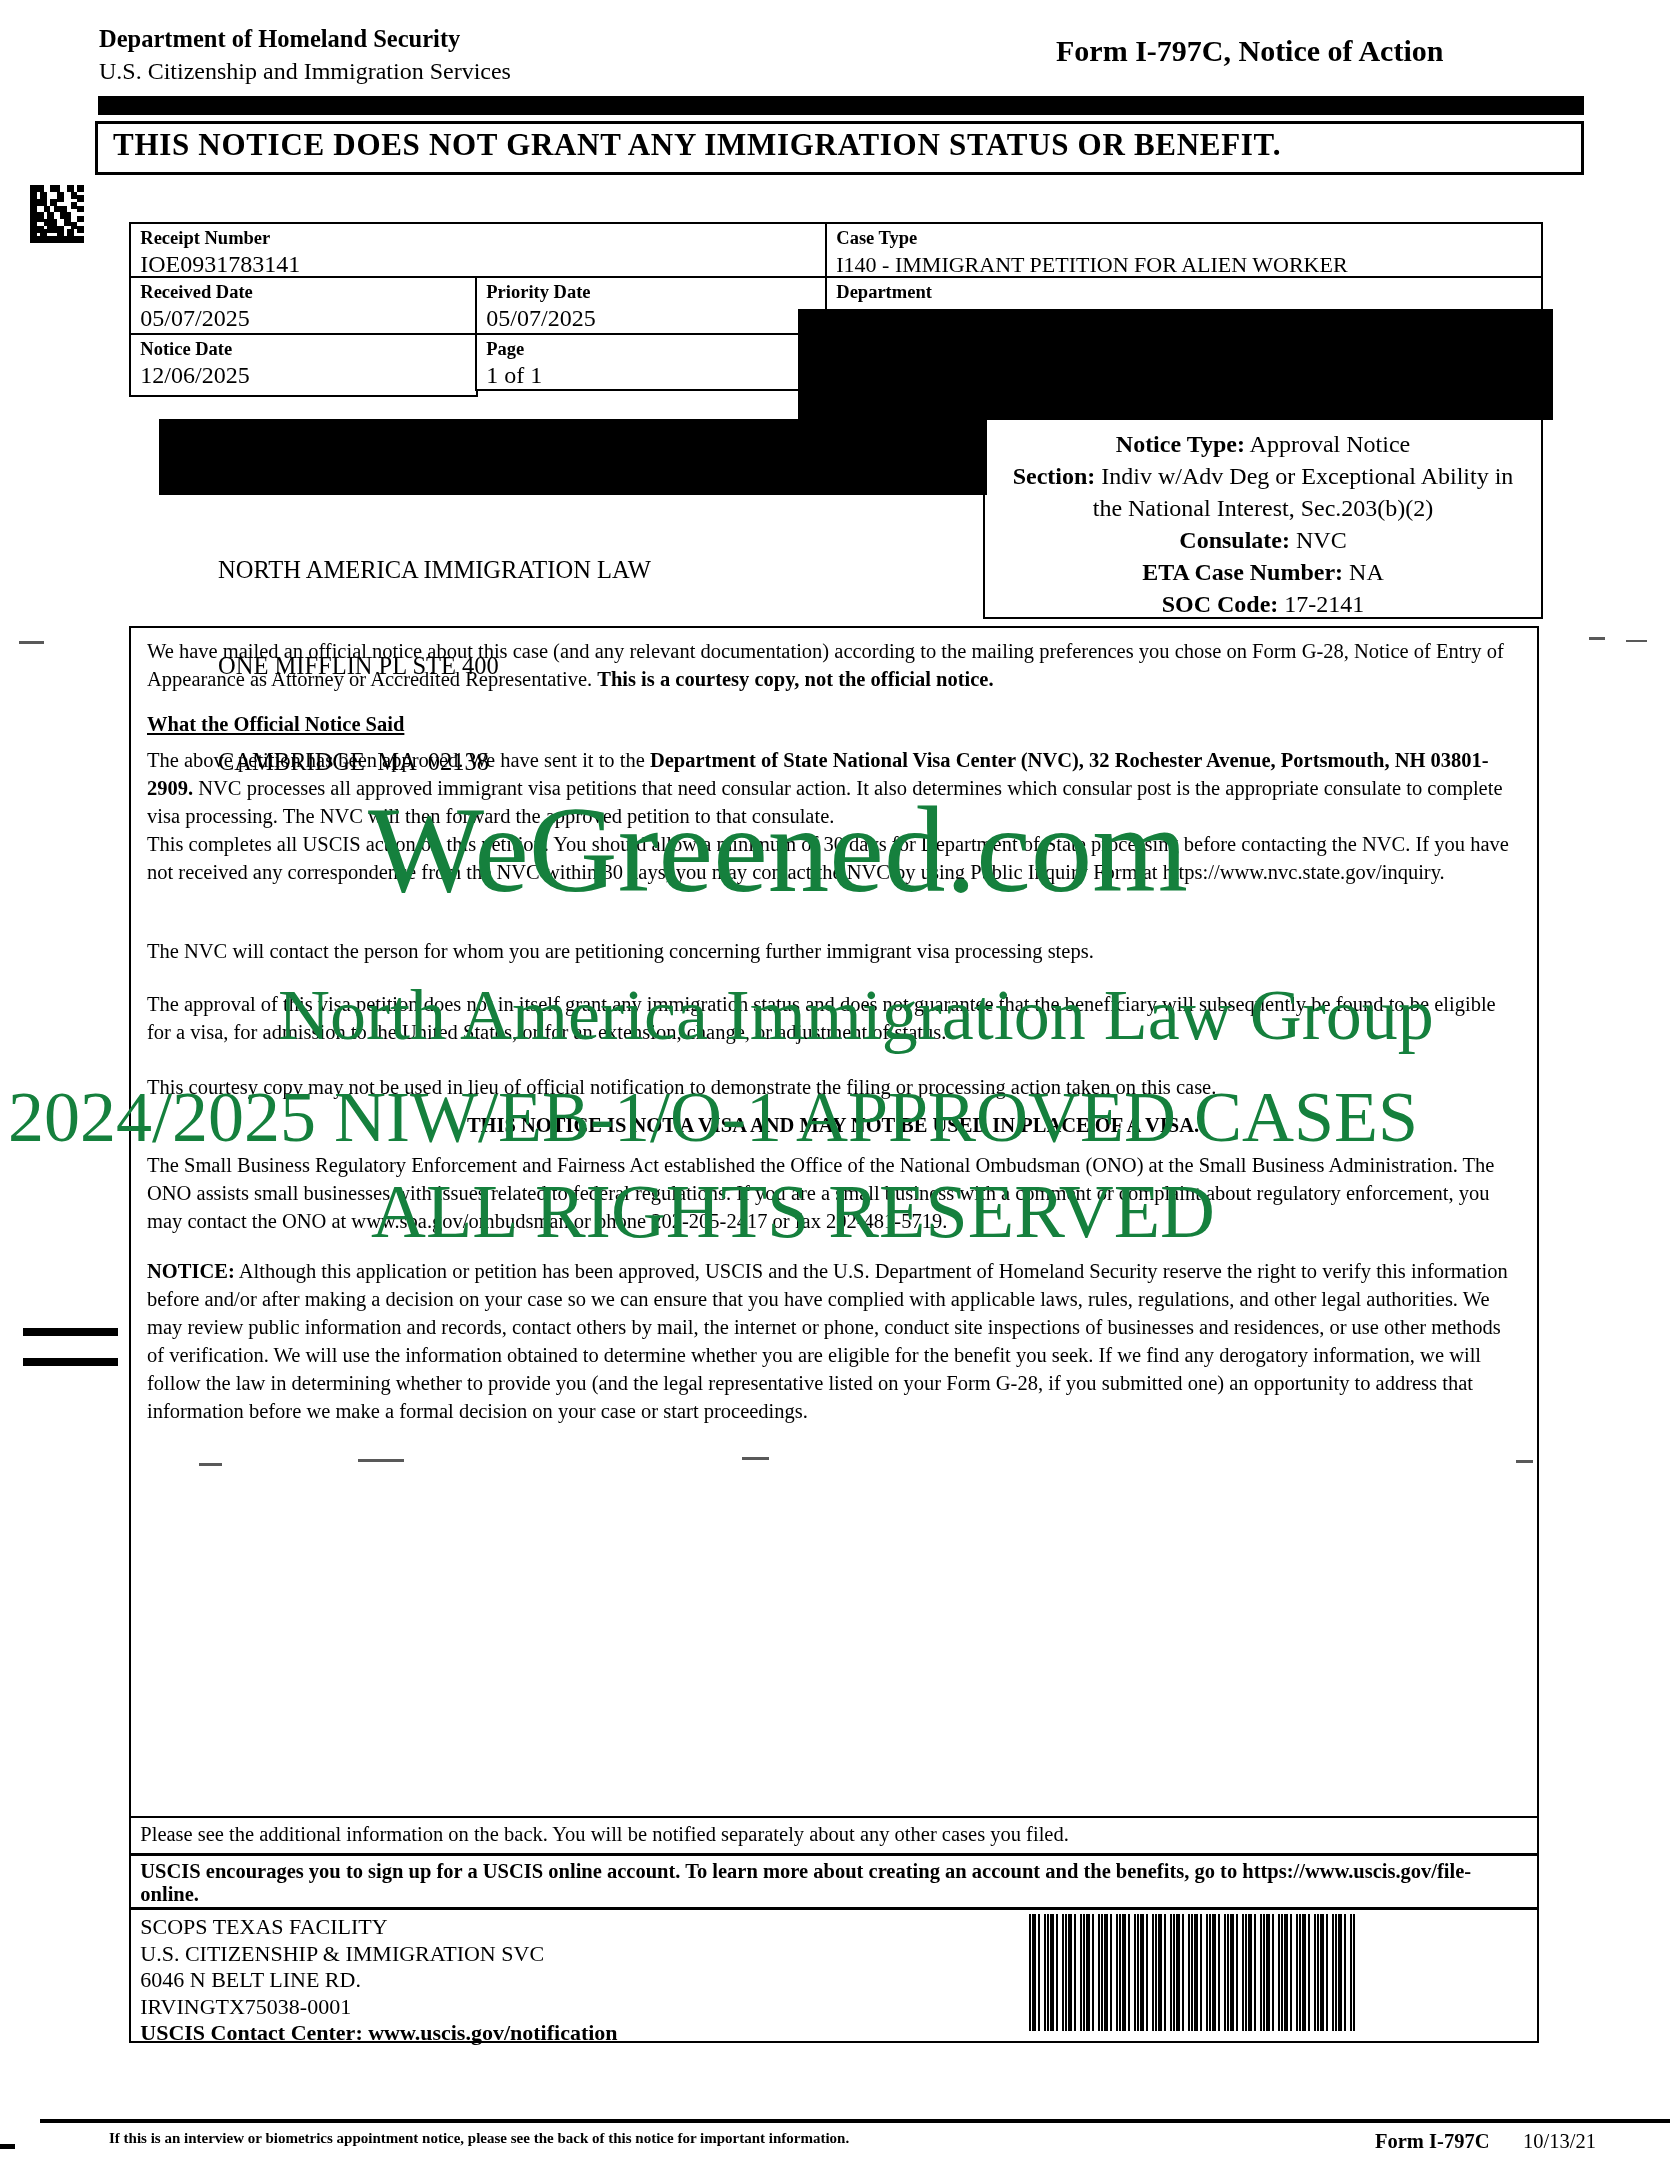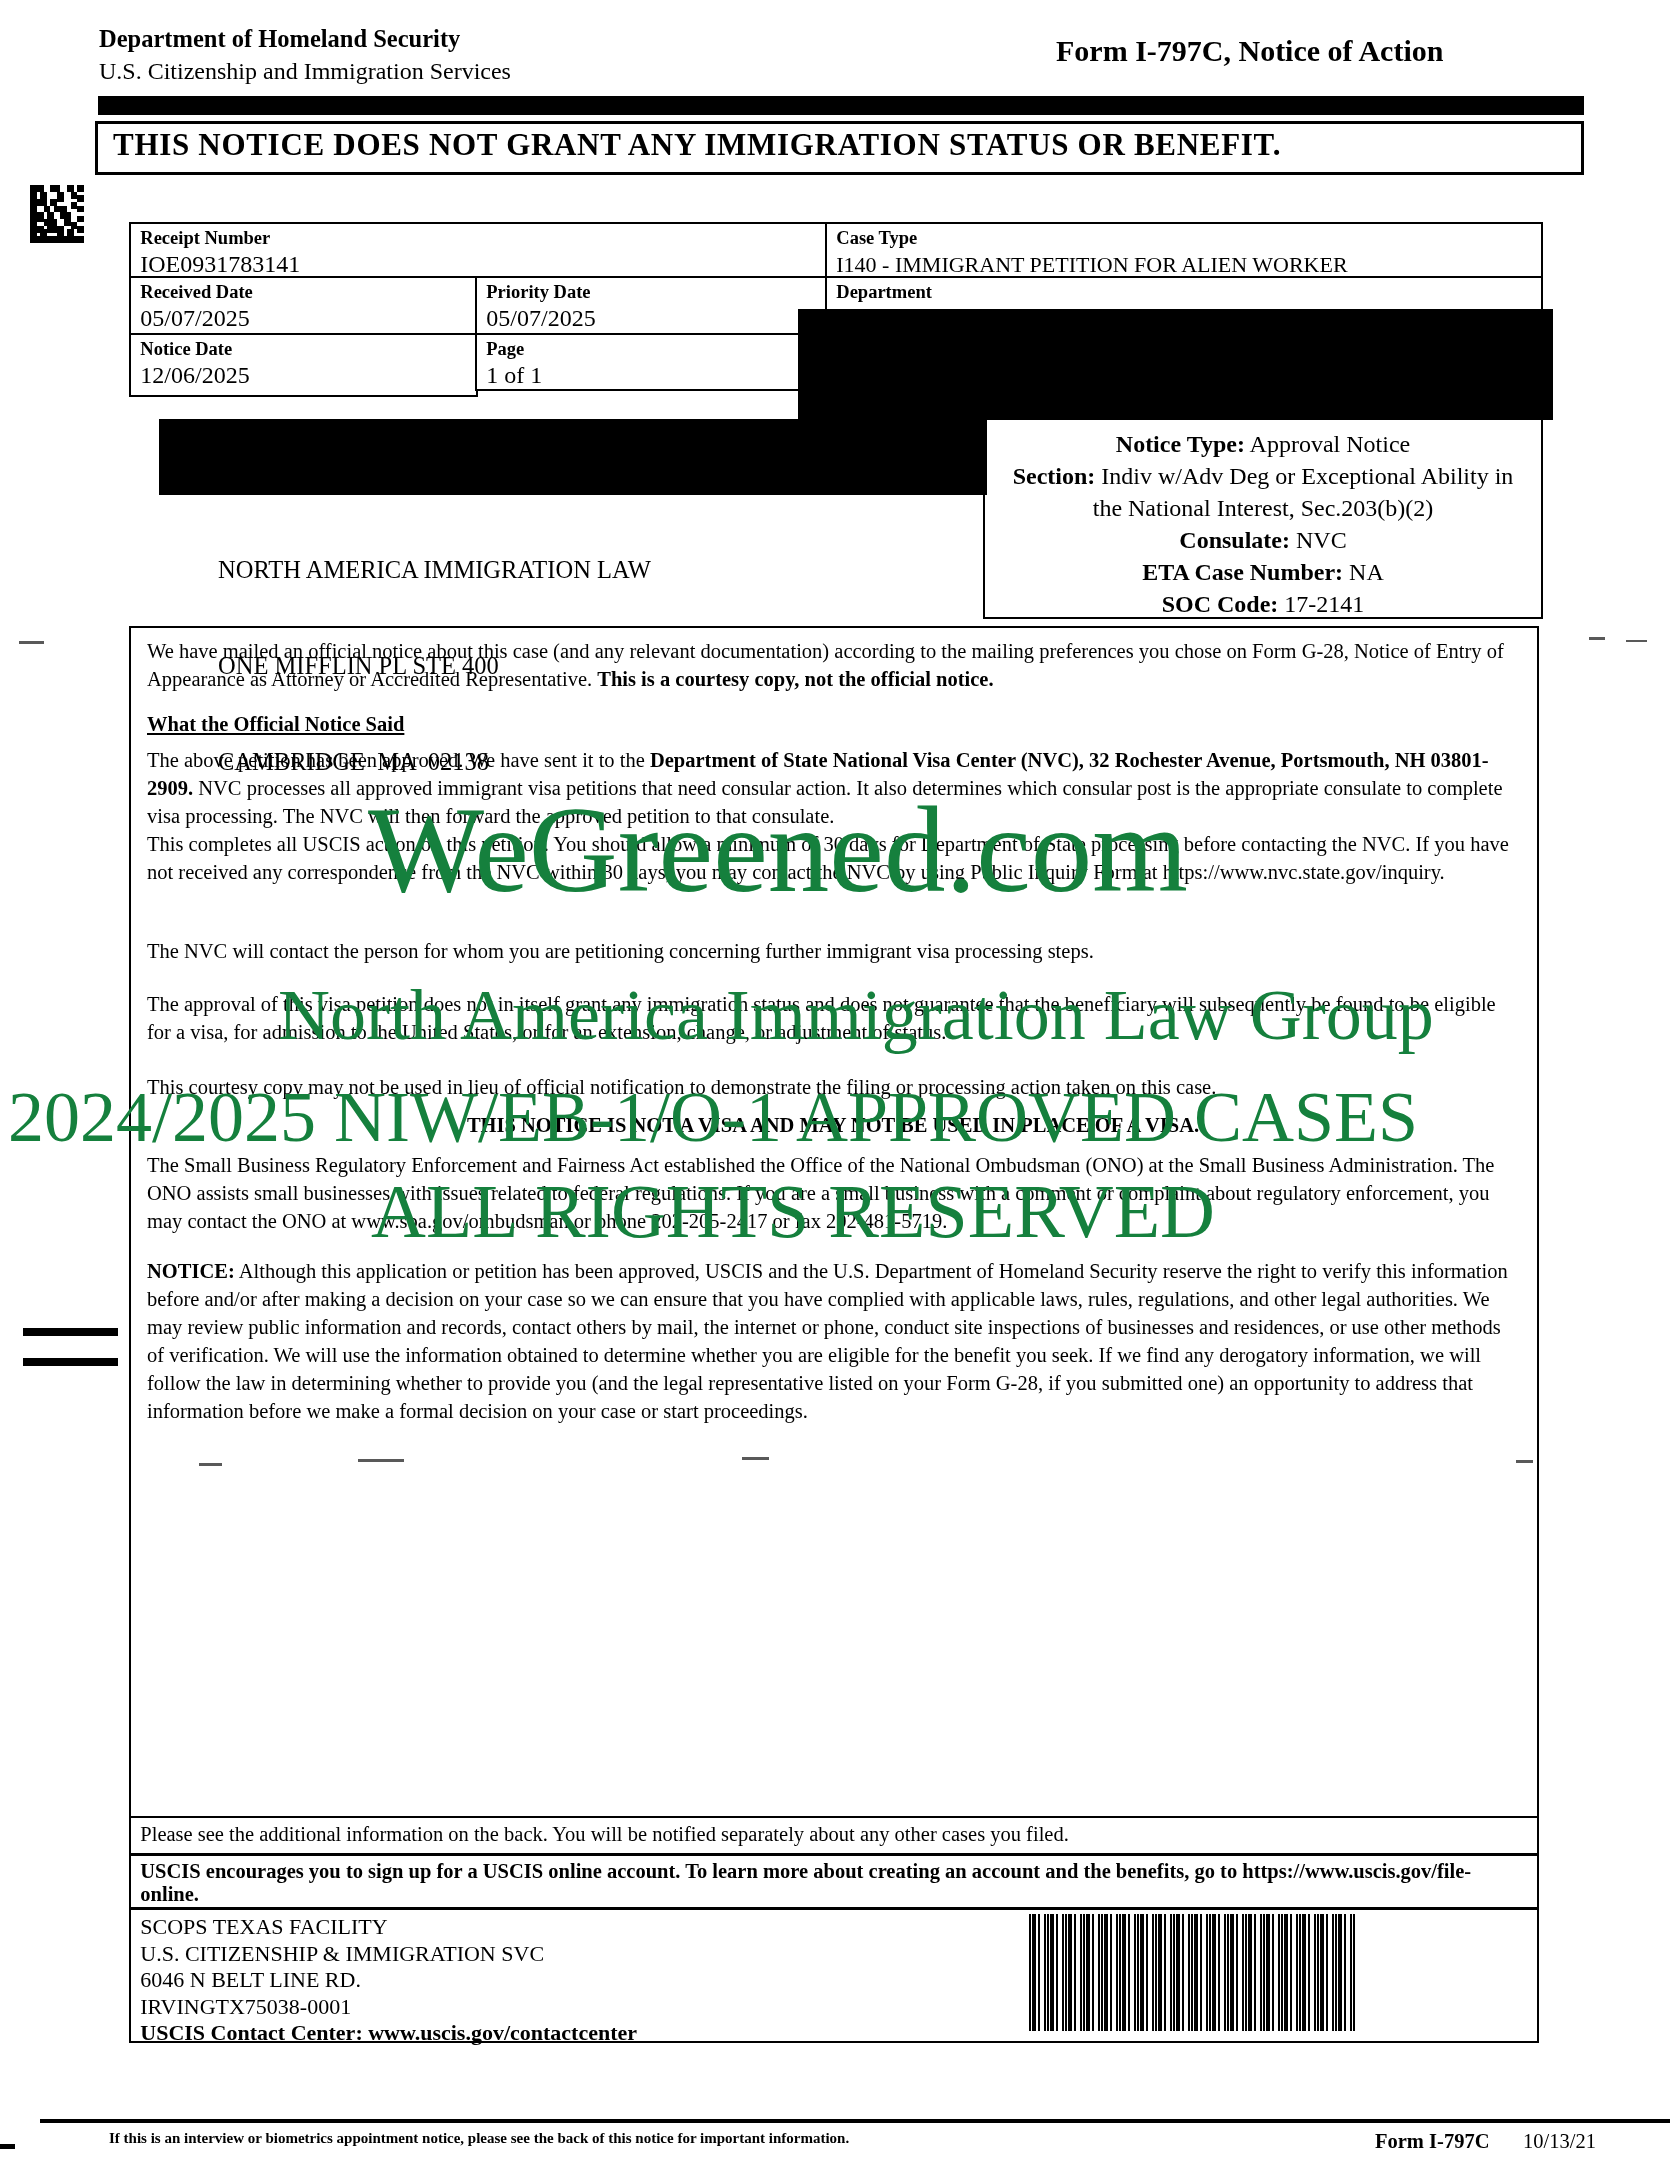--- a/index.html
+++ b/index.html
@@ -180,21 +180,21 @@
   <div class="abs black" style="left:0px;top:2144px;width:14.6px;height:5.3px;"></div>
 
   <div class="rowbox b" style="left:129px;top:1853px;width:1410px;height:57px;font-size:20.5px;line-height:23px;">USCIS encourages you to sign up for a USCIS online account. To learn more about creating an account and the benefits, go to https://www.uscis.gov/file-online.</div>
   <div class="rowbox" style="left:129px;top:1816px;width:1410px;height:40px;font-size:20.5px;">Please see the additional information on the back. You will be notified separately about any other cases you filed.</div>
 
   <div class="rowbox" style="left:129px;top:1907px;width:1410px;height:136px;">
     <div class="facline">SCOPS TEXAS FACILITY</div>
     <div class="facline">U.S. CITIZENSHIP &amp; IMMIGRATION SVC</div>
     <div class="facline">6046 N BELT LINE RD.</div>
     <div class="facline">IRVINGTX75038-0001</div>
-    <div class="facline b"><span>USCIS Contact Center:</span><span> www.uscis.gov/contactcenter</span></div>
+    <div class="facline b"><span>USCIS Contact Center:</span><span> www.uscis.gov/notification</span></div>
   </div>
 
   <div class="abs barcode"></div>
 
   <div class="abs footline"></div>
   <div class="abs footnote">If this is an interview or biometrics appointment notice, please see the back of this notice for important information.</div>
   <div class="abs footform">Form I-797C</div>
   <div class="abs footrev">10/13/21</div>
 
 </div>

